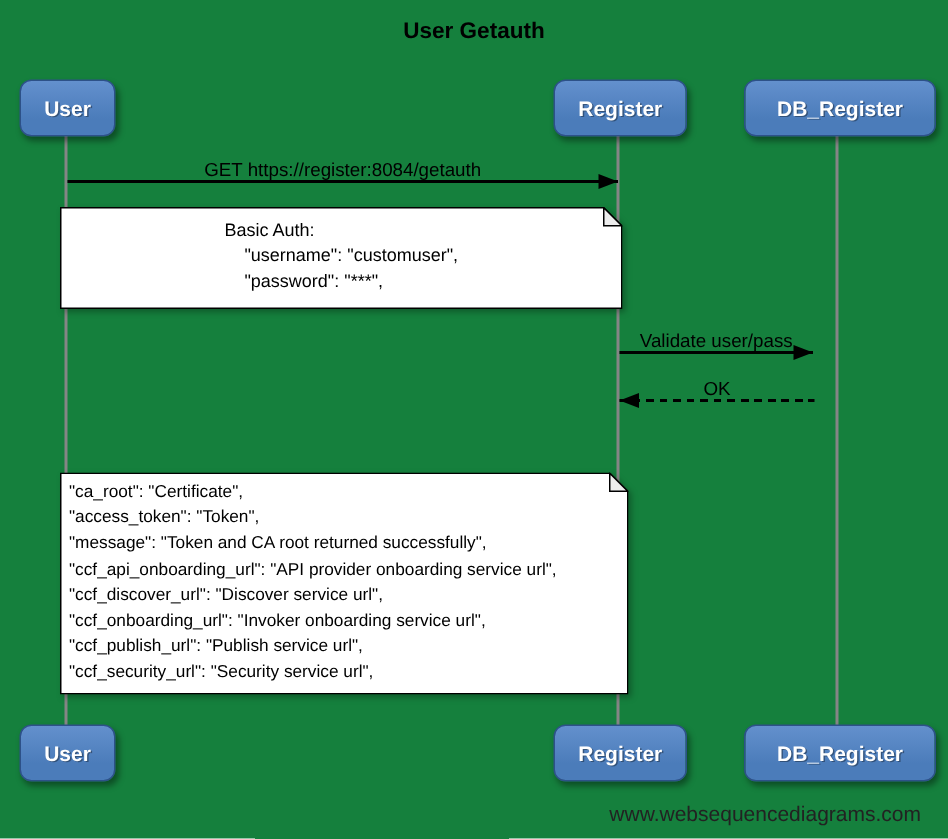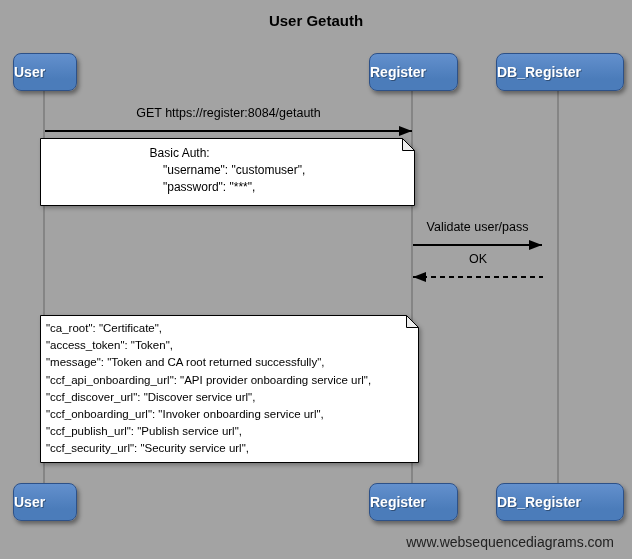--- a/index.html
+++ b/index.html
@@ -1,46 +1,46 @@
 <!DOCTYPE html>
 <html style="--actor-fill: #4b7cba; --actor-border: #2d5188; --lifeline: #858585; --message-line: #000000; --note-bg: #ffffff; --note-border: #000000;"><head>
 <meta charset="utf-8">
 <style>
   html,body { margin:0; padding:0; background:#fff; }
   .diagram {
-    position:relative; width:632px; height:559px; background:#a3a3a3;
+    position:relative; width:632px; height:559px; background:#15803d;
     font-family:"Liberation Sans", sans-serif; color:#000; overflow:hidden;
   }
   .title {
     position:absolute; left:0; right:0; top:12px; text-align:center;
     font-size:15px; font-weight:bold;
   }
   .lifeline {
     position:absolute; top:90px; height:394px; width:2px;
     background:var(--lifeline,#858585);
   }
   .actor-box {
     position:absolute; height:36px; border-radius:8px;
     border:1px solid var(--actor-border,#2d5188);
     background:linear-gradient(180deg,#6390cd 0%, var(--actor-fill,#4b7cba) 70%);
     box-shadow:2px 3px 4px rgba(0,0,0,0.40);
-    display:flex; align-items:center; justify-content:flex-start;
+    display:flex; align-items:center; justify-content:center;
     color:#fff; font-weight:bold; font-size:14px;
     text-shadow:1px 1px 0 rgba(0,0,0,0.35);
   }
   .ab-user-top     { left:13px;  top:53px;  width:62px;  }
   .ab-register-top { left:369px; top:53px;  width:87px;  }
   .ab-db-top       { left:496px; top:53px;  width:126px; }
   .ab-user-bot     { left:13px;  top:483px; width:62px;  }
   .ab-register-bot { left:369px; top:483px; width:87px;  }
   .ab-db-bot       { left:496px; top:483px; width:126px; }
 
   .message { position:absolute; }
   .message .label {
-    text-align:center; font-size:12.5px; padding-bottom:10px; white-space:nowrap;
+    text-align:center; font-size:12.5px; padding-bottom:0; white-space:nowrap;
   }
   .message .line { position:relative; height:2px; background:var(--message-line,#000); }
   .message .line.dashed {
     background:repeating-linear-gradient(90deg, var(--message-line,#000) 0 5px, transparent 5px 9px);
   }
   .head { position:absolute; width:0; height:0; top:-4px; }
   .head-right {
     right:0;
     border-left:13px solid var(--message-line,#000);
     border-top:5px solid transparent; border-bottom:5px solid transparent;

